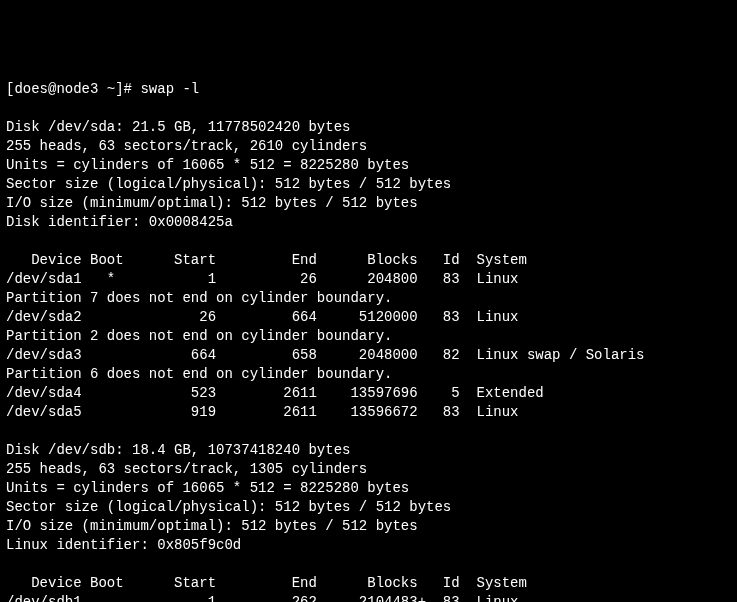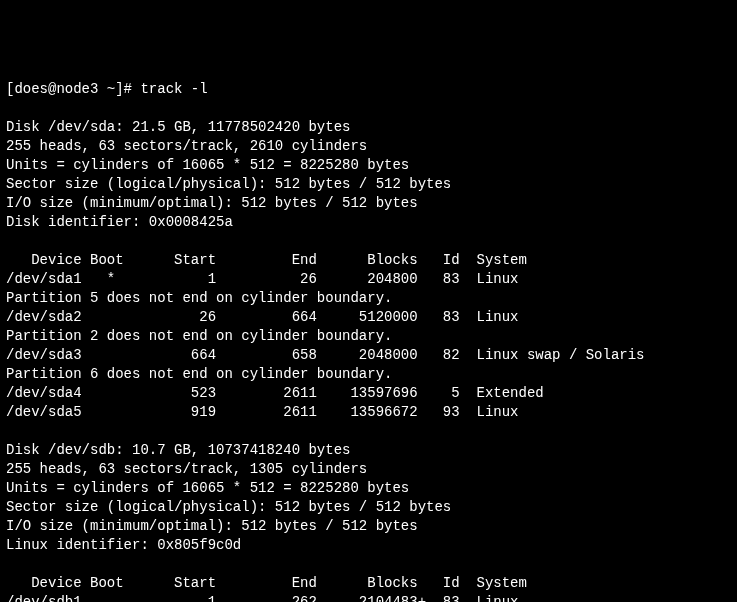--- a/index.html
+++ b/index.html
@@ -14,40 +14,40 @@
       height: 602px;
       white-space: pre;
       overflow: hidden;
     }
   </style>
 </head>
 <body>
 
 
 
-<div><span>[does@node3 ~]# </span><span>track -l</span>
+<div><span>[does@node3 ~]# </span><span>swap -l</span>
 <span></span>
 <span>Disk /dev/sda: 21.5 GB, 11778502420 bytes</span>
 <span>255 heads, 63 sectors/track, 2610 cylinders</span>
 <span>Units = cylinders of 16065 * 512 = 8225280 bytes</span>
 <span>Sector size (logical/physical): 512 bytes / 512 bytes</span>
 <span>I/O size (minimum/optimal): 512 bytes / 512 bytes</span>
 <span>Disk identifier: 0x0008425a</span>
 <span></span>
 <span>   Device Boot      Start         End      Blocks   Id  System</span>
 <span>/dev/sda1   *           1          26      204800   83  Linux</span>
-<span>Partition 5 does not end on cylinder boundary.</span>
+<span>Partition 7 does not end on cylinder boundary.</span>
 <span>/dev/sda2              26         664     5120000   83  Linux</span>
 <span>Partition 2 does not end on cylinder boundary.</span>
 <span>/dev/sda3             664         658     2048000   82  Linux swap / Solaris</span>
 <span>Partition 6 does not end on cylinder boundary.</span>
 <span>/dev/sda4             523        2611    13597696    5  Extended</span>
-<span>/dev/sda5             919        2611    13596672   93  Linux</span>
+<span>/dev/sda5             919        2611    13596672   83  Linux</span>
 <span></span>
-<span>Disk /dev/sdb: 10.7 GB, 10737418240 bytes</span>
+<span>Disk /dev/sdb: 18.4 GB, 10737418240 bytes</span>
 <span>255 heads, 63 sectors/track, 1305 cylinders</span>
 <span>Units = cylinders of 16065 * 512 = 8225280 bytes</span>
 <span>Sector size (logical/physical): 512 bytes / 512 bytes</span>
 <span>I/O size (minimum/optimal): 512 bytes / 512 bytes</span>
 <span>Linux identifier: 0x805f9c0d</span>
 <span></span>
 <span>   Device Boot      Start         End      Blocks   Id  System</span>
 <span>/dev/sdb1               1         262     2104483+  83  Linux</span>
 
 

